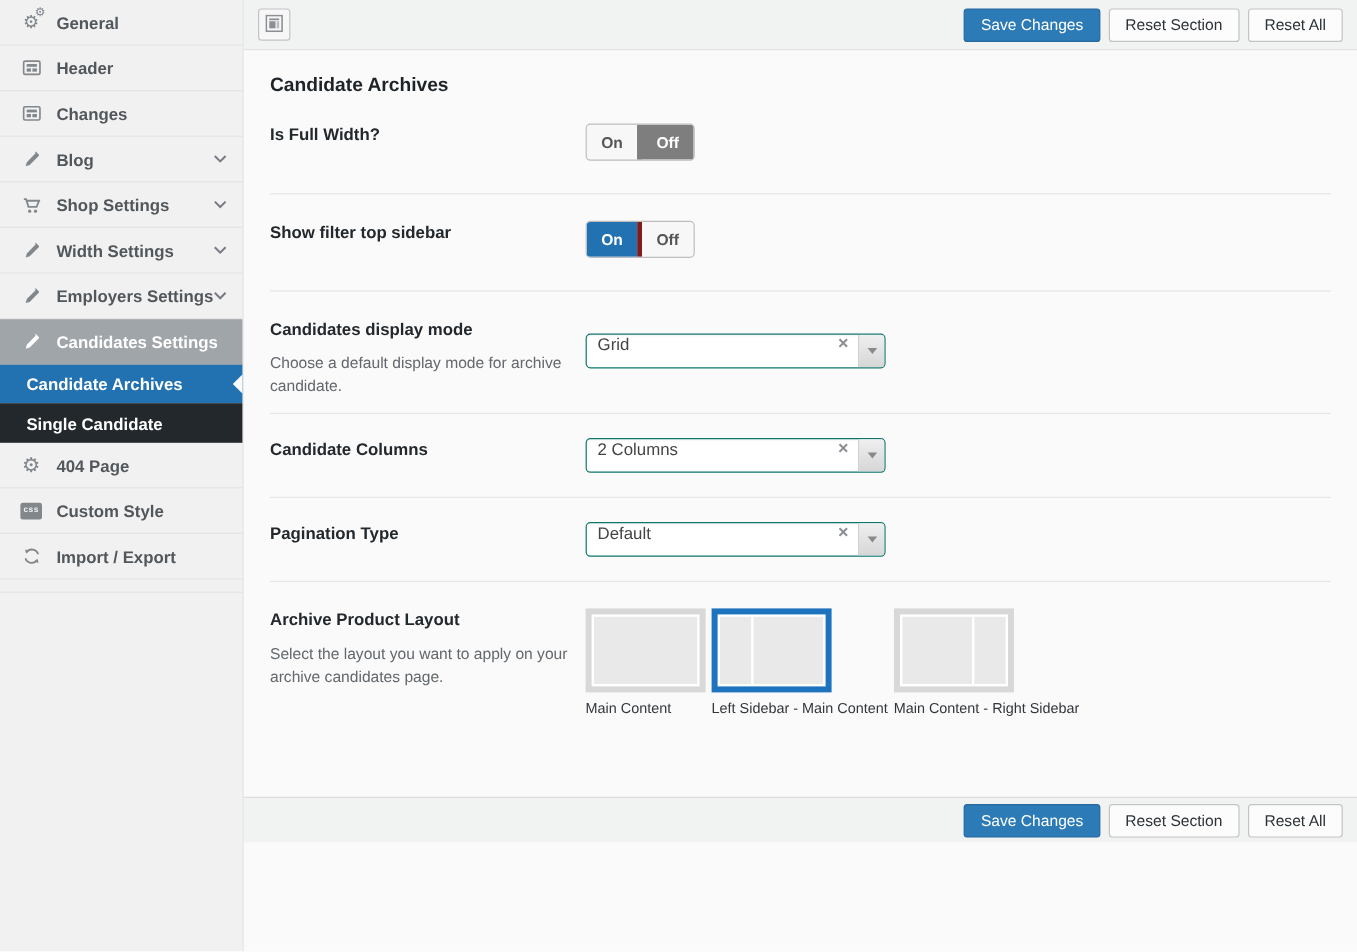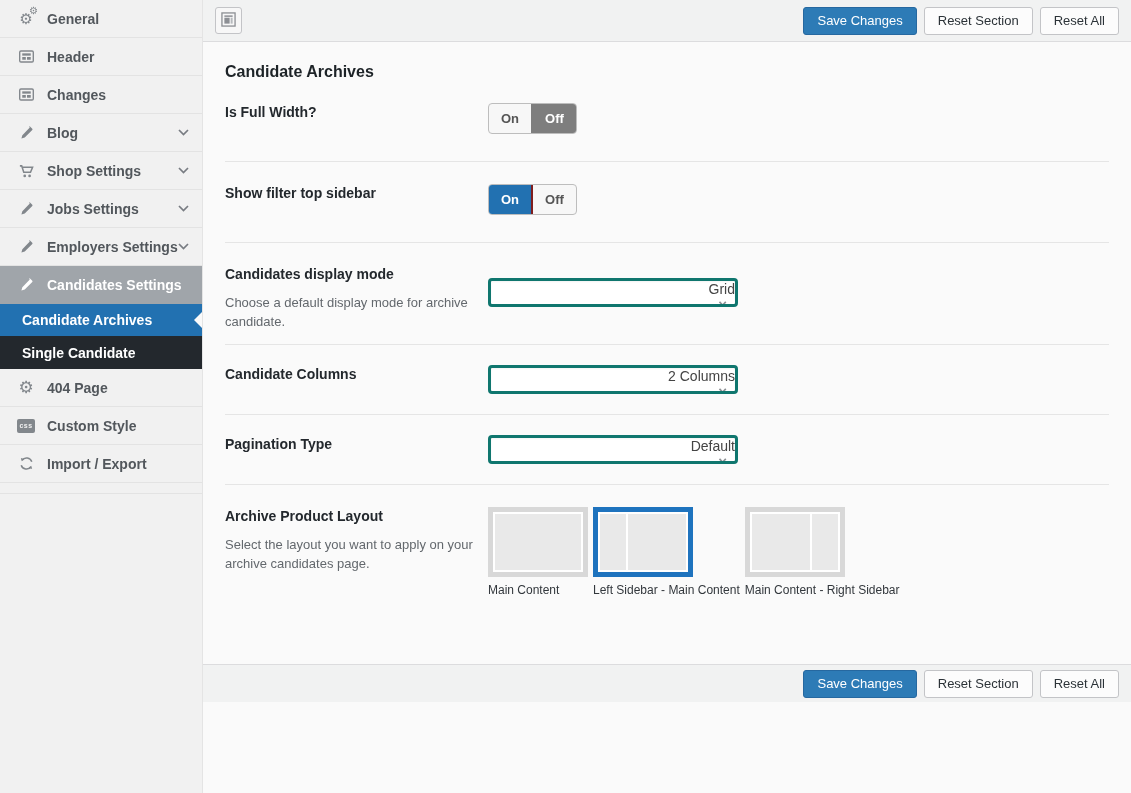--- a/index.html
+++ b/index.html
@@ -52,27 +52,27 @@
   .flabel-col { width:263px; flex:0 0 263px; padding-right:12px; }
   .flabel { font-size:14px; font-weight:700; color:#23282d; line-height:1.35; }
   .fdesc { margin-top:9px; font-size:13px; color:#63686d; line-height:1.5; }
   .fcontrol { flex:1; }
   .ctrl-offset { margin-top:13px; }
 
   
   .toggle { display:inline-flex; border:1px solid #bdbdbd; border-radius:4px; overflow:hidden; background:#f7f7f7; }
   .toggle-opt { min-width:41px; text-align:center; padding:0 12px; height:29px; line-height:29px;
       font-size:13px; font-weight:700; color:#555; cursor:pointer; }
-  .toggle-opt + .toggle-opt { border-left:2px solid #7f1d1d; }
+  .toggle-opt + .toggle-opt { border-left:4px solid #7f1d1d; }
   .toggle-opt.sel-gray { background:#7e7e7e; color:#fff; border-color:#7e7e7e; }
   .toggle-opt.sel-blue { background:#2271b1; color:#fff; border-color:#2271b1; }
 
   
-  .select2 { display:flex; align-items:flex-end; width:250px; height:29px; background:#fff;
-      border:3px solid #0f766e; border-radius:4px; box-shadow:inset 0 1px 2px rgba(0,0,0,.05); overflow:hidden;flex-direction:column; }
+  .select2 { display:flex; align-items:flex-start; width:250px; height:29px; background:#fff;
+      border:1px solid #0f766e; border-radius:4px; box-shadow:inset 0 1px 2px rgba(0,0,0,.05); overflow:hidden; }
   .s2-value { flex:1; padding-left:9px; font-size:14px; color:#444; white-space:nowrap; }
   .s2-clear { color:#8c8f94; font-size:15px; font-weight:700; padding:0 8px; cursor:pointer; line-height:1; }
   .s2-arrow { width:22px; align-self:stretch; border-left:1px solid #cfcfcf; background:linear-gradient(#efefef,#d6d6d6);
       display:flex; align-items:center; justify-content:center; cursor:pointer; }
   .s2-arrow .tri { width:0; height:0; border:4px solid transparent; border-top:5px solid #8a8a8a; margin-top:4px; }
 
   
   .layout-options { display:flex; align-items:flex-start; }
   .layout-opt { margin-right:5px; cursor:pointer; }
   .thumb { width:100px; height:70px; border:5px solid #d8d8d8; background:#fff; padding:2px; display:flex; gap:2px; }
@@ -153,21 +153,21 @@
           </svg>
       </span>
     </div>
 
     <div class="side-item">
       <span class="icon">
         <svg width="17" height="17" viewBox="0 0 20 20" fill="currentColor">
             <path d="M12.9 3.2c.4-.4 1.1-.4 1.5 0l2.4 2.4c.4.4.4 1.1 0 1.5l-8.9 8.9-3.9 1.1 1.1-3.9 8.8-9z"></path>
           </svg>
       </span>
-      <span class="lbl">Jobs Settings</span>
+      <span class="lbl">Width Settings</span>
       <span class="chev">
         <svg width="11" height="7" viewBox="0 0 11 7" fill="none" stroke="#787c82" stroke-width="1.7">
             <path d="M1 1l4.5 4.5L10 1"></path>
           </svg>
       </span>
     </div>
 
     <div class="side-item">
       <span class="icon">
         <svg width="17" height="17" viewBox="0 0 20 20" fill="currentColor">

